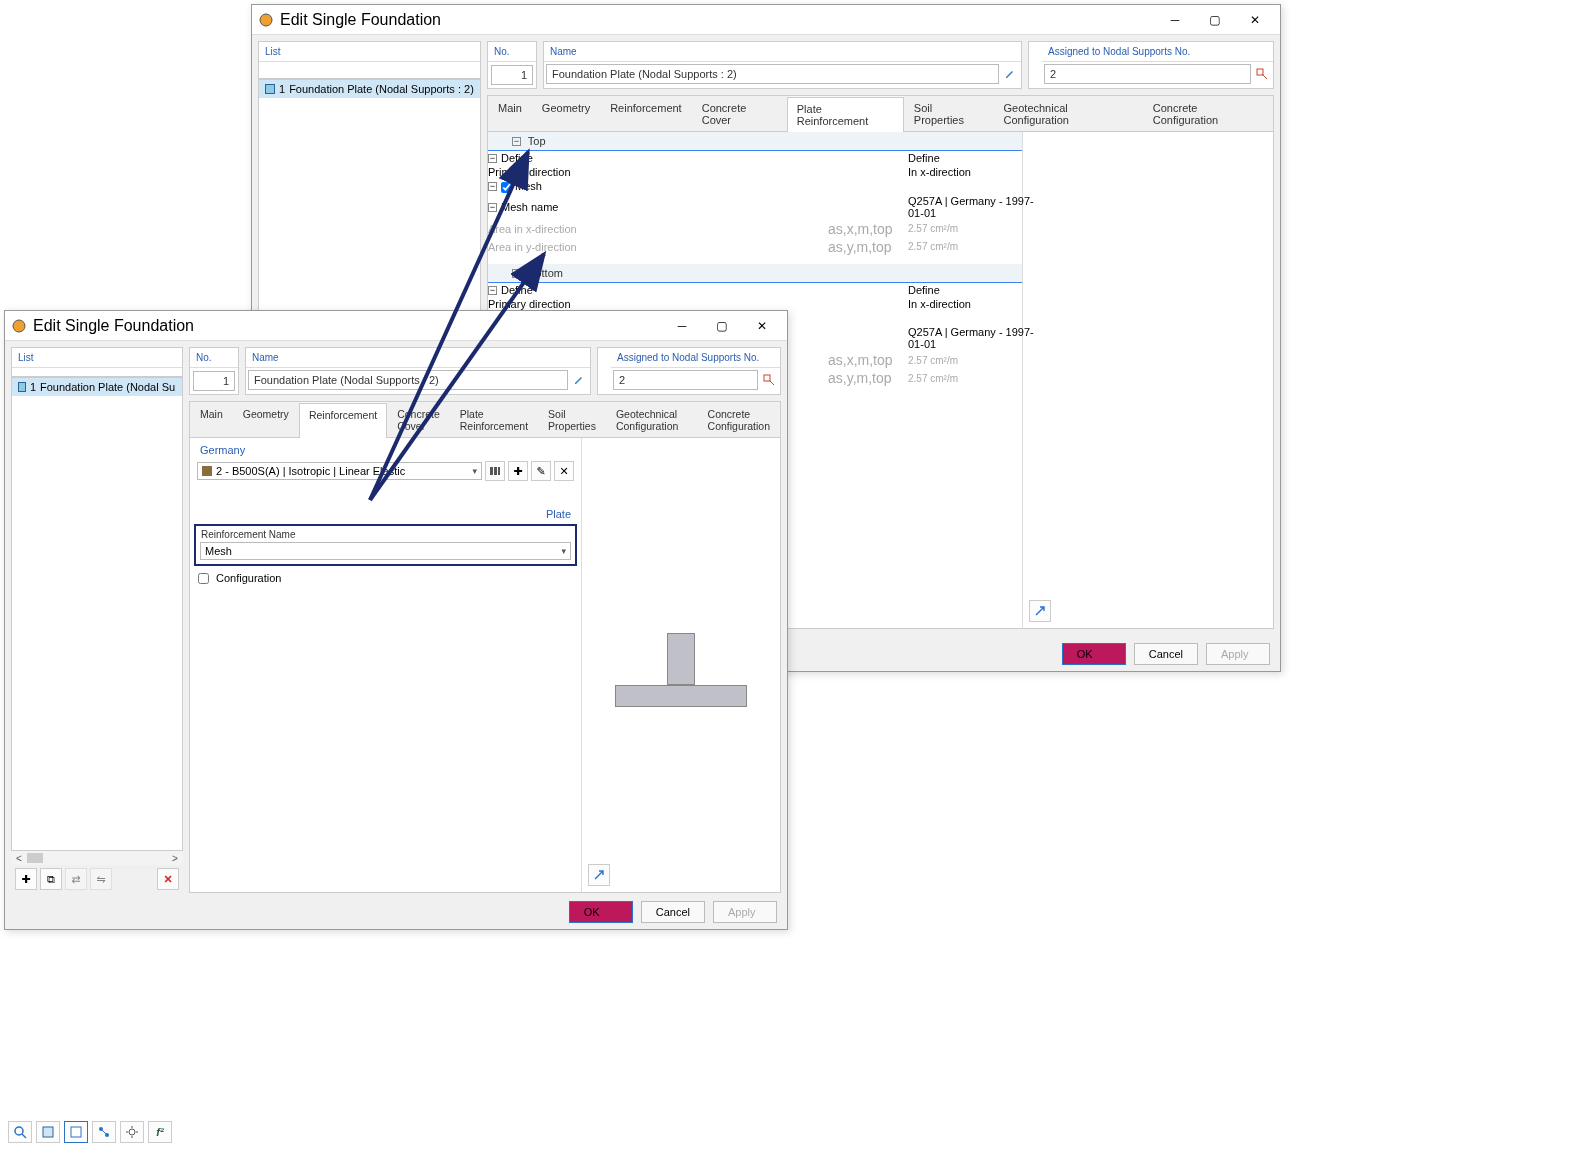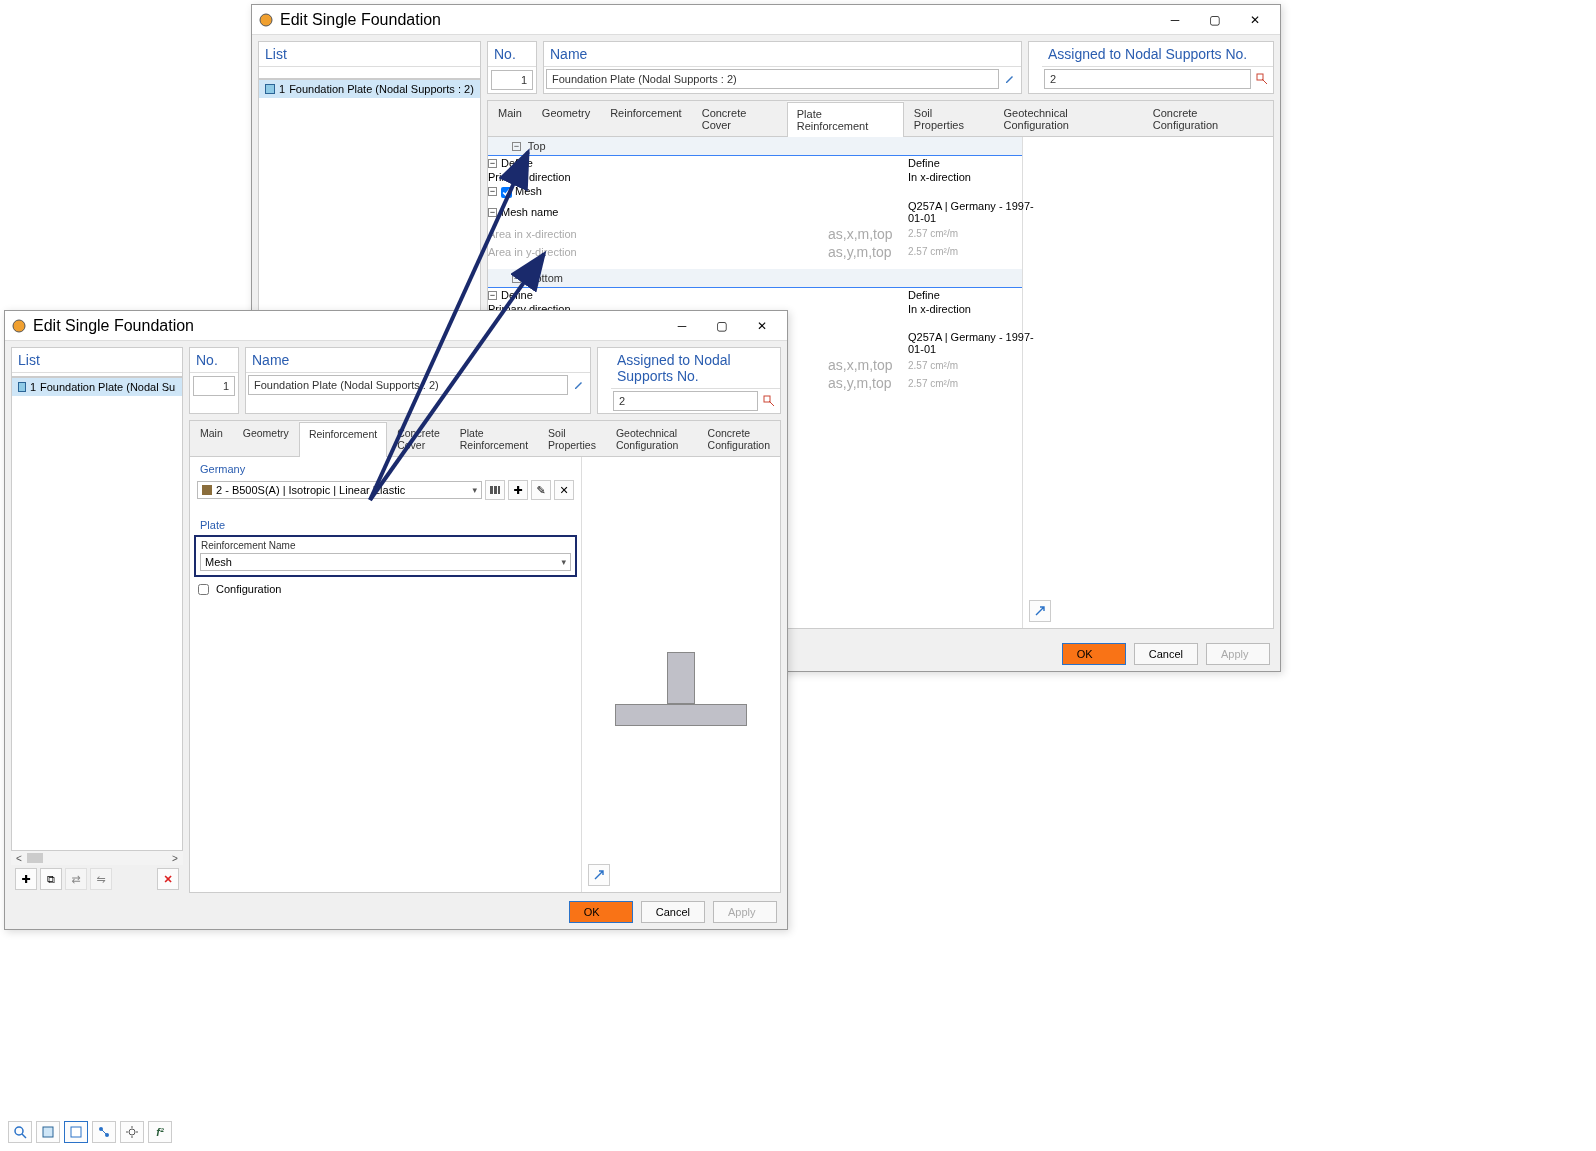--- a/index.html
+++ b/index.html
@@ -7,21 +7,21 @@
 
 .dialog { position: absolute; border: 1px solid #999; background: #f0f0f0; box-shadow: 2px 2px 8px rgba(0,0,0,0.15); }
 .titlebar { height: 30px; background: #fff; display: flex; align-items: center; padding: 0 6px; border-bottom: 1px solid #ddd; }
 .titlebar .icon { width: 16px; height: 16px; margin-right: 6px; }
 .titlebar .title { font-size: 16px; flex: 1; color: #000; }
 .winbtns { display: flex; gap: 2px; }
 .winbtn { width: 38px; height: 24px; display: flex; align-items: center; justify-content: center; font-size: 12px; cursor: default; }
 
 .body { padding: 6px 6px; display: flex; gap: 6px; }
 .panel { background: #fff; border: 1px solid #ccc; }
-.hdr { font-size: 14px; color: #2a5db0; padding: 4px 6px; border-bottom: 1px solid #ddd; background: #fff; }
+.hdr { font-size: 10px; color: #2a5db0; padding: 4px 6px; border-bottom: 1px solid #ddd; background: #fff; }
 
 .leftcol { width: 223px; display: flex; flex-direction: column; }
 .listbox { flex: 1; background: #fff; border: 1px solid #ccc; }
 .listitem { font-size: 11px; padding: 3px 6px; background: #cfe6f7; color: #000; display: flex; align-items: center; gap: 4px; }
 .sq { width: 10px; height: 10px; background: #8ecae6; border: 1px solid #2a6496; }
 
 .rightcol { flex: 1; display: flex; flex-direction: column; gap: 6px; }
 .row1 { display: flex; gap: 6px; }
 .numbox { width: 50px; }
 .namebox { flex: 1; }
@@ -47,21 +47,21 @@
 
 .treegrid { display: grid; grid-template-columns: 340px 80px 100px; align-items: center; }
 .treegrid > div { padding: 1px 0; }
 .pad1 { padding-left: 36px; }
 .pad2 { padding-left: 52px; }
 .pad3 { padding-left: 70px; }
 .pad4 { padding-left: 86px; }
 
 .footer { display: flex; justify-content: flex-end; padding: 8px 10px; gap: 8px; }
 .btn { min-width: 64px; padding: 4px 14px; font-size: 11px; background: #f9f9f9; border: 1px solid #bbb; cursor: default; }
-.btn.primary { border: 1px solid #2a72c8; background: #f97316; }
+.btn.primary { border: 1px solid #2a72c8; background: #be185d; }
 .btn.disabled { color: #aaa; }
 
 .matrow { display: flex; align-items: center; gap: 3px; padding: 3px; }
 .matsel { flex: 1; border: 1px solid #bbb; background: #fff; display: flex; align-items: center; padding: 2px 4px; font-size: 11px; position: relative; }
 .matsel .chev { margin-left: auto; font-size: 9px; color: #555; }
 .matsw { width: 10px; height: 10px; background: #8a6d3b; margin-right: 4px; }
 
 .section-label { font-size: 11px; color: #2a5db0; padding: 6px 6px 2px; }
 .reinf-block { border: 2px solid #1a2a6c; padding: 0; }
 .reinf-label { font-size: 10px; color: #333; padding: 3px 5px 2px; }
@@ -339,21 +339,21 @@
                     <rect x="1" y="2" width="3" height="8" fill="#555"></rect>
                     <rect x="5" y="2" width="3" height="8" fill="#555"></rect>
                     <rect x="9" y="2" width="2" height="8" fill="#555"></rect>
                   </svg>
               </div>
               <div class="tbtn" style="width:20px;height:20px;">✚</div>
               <div class="tbtn" style="width:20px;height:20px;">✎</div>
               <div class="tbtn" style="width:20px;height:20px;">✕</div>
             </div>
 
-            <div class="section-label" style="margin-top:10px;">Plate</div>
+            <div class="section-label" style="margin-top:18px;text-align:right;">Plate</div>
             <div class="reinf-block" style="margin:2px 0 0;">
               <div class="reinf-label">Reinforcement Name</div>
               <div class="reinf-sel">
                 <span>Mesh</span>
                 <span class="chev">▾</span>
               </div>
             </div>
             <label class="autochk">
               <input type="checkbox" class="cbx" style="">
               <span>Configuration</span>

